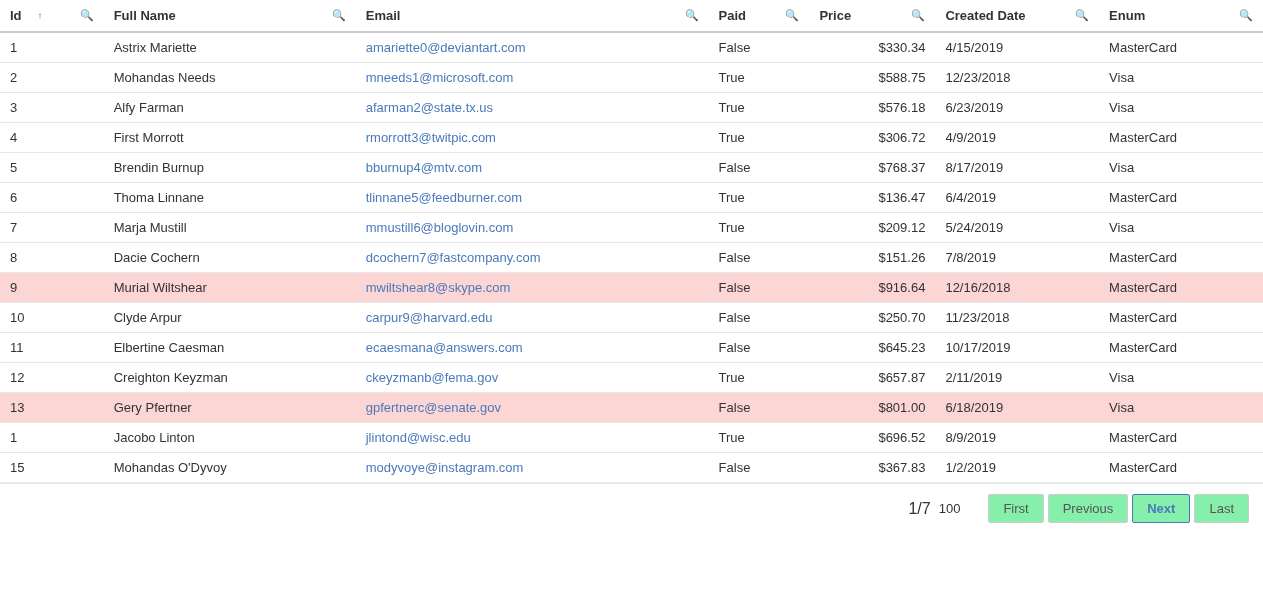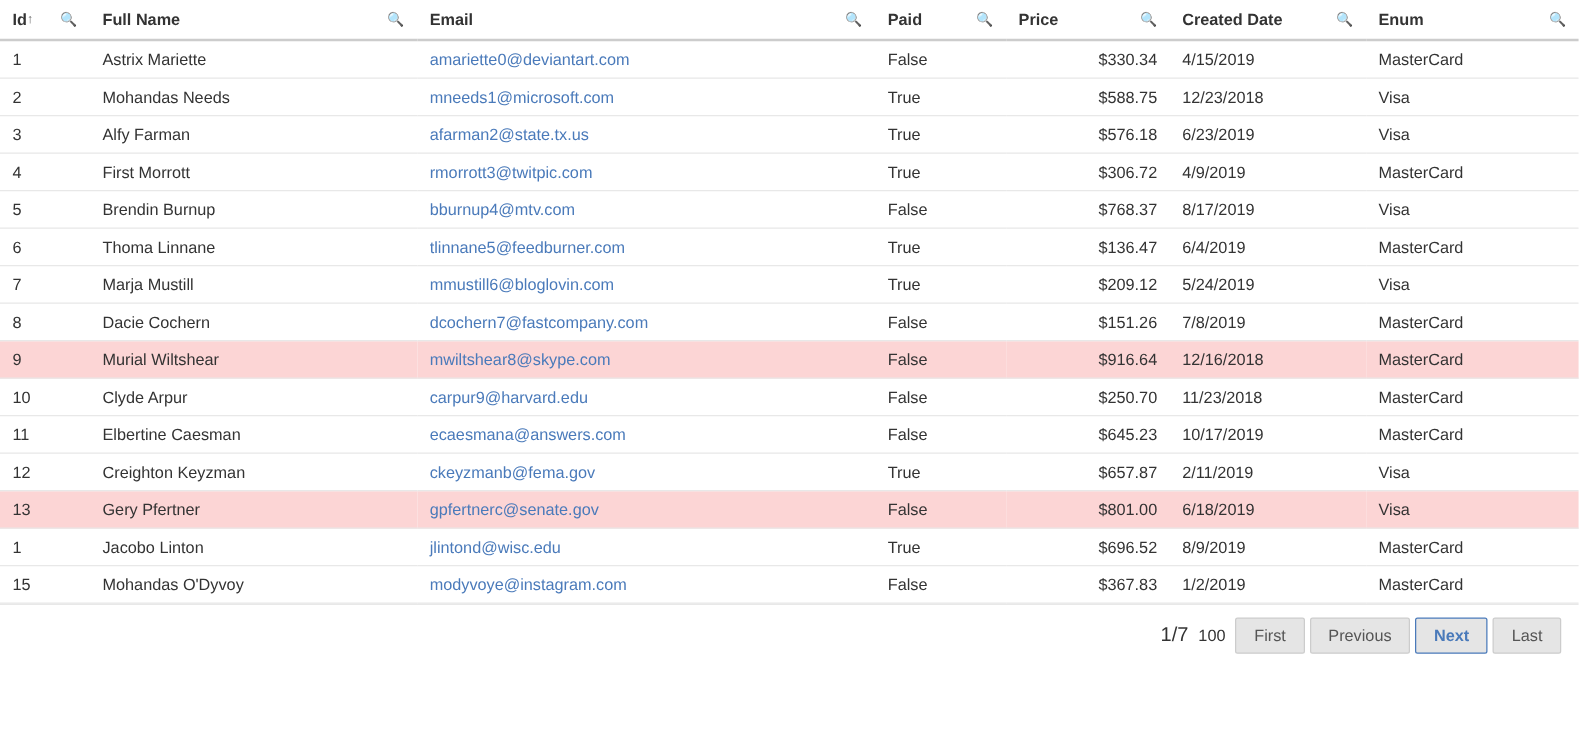--- a/index.html
+++ b/index.html
@@ -26,21 +26,21 @@
       text-align: left;
       font-weight: bold;
       color: #333;
       border-bottom: 2px solid #ccc;
       white-space: nowrap;
       position: relative;
     }
     th .col-header {
       display: flex;
       align-items: center;
-      gap: 0;
+      gap: 16px;
       justify-content: space-between;
     }
     th .sort-icon {
       font-size: 10px;
       color: #666;
     }
     th .search-icon {
       color: #aaa;
       font-size: 11px;
       margin-left: auto;
@@ -83,26 +83,26 @@
       border-top: 1px solid #e8e8e8;
     }
     .pagination-info {
       font-size: 16px;
       color: #333;
       margin-right: 4px;
     }
     .pagination-count {
       font-size: 13px;
       color: #333;
-      margin-right: 4px;
+      margin-right: 24px;
     }
     .pagination-btn {
       padding: 6px 14px;
       border: 1px solid #ccc;
-      background: #e5e5e5;
+      background: #86efac;
       color: #555;
       cursor: pointer;
       font-size: 13px;
       border-radius: 2px;
     }
     .pagination-btn.active-btn {
       color: #4a7aba;
       font-weight: bold;
       border-color: #4a7aba;
     }

